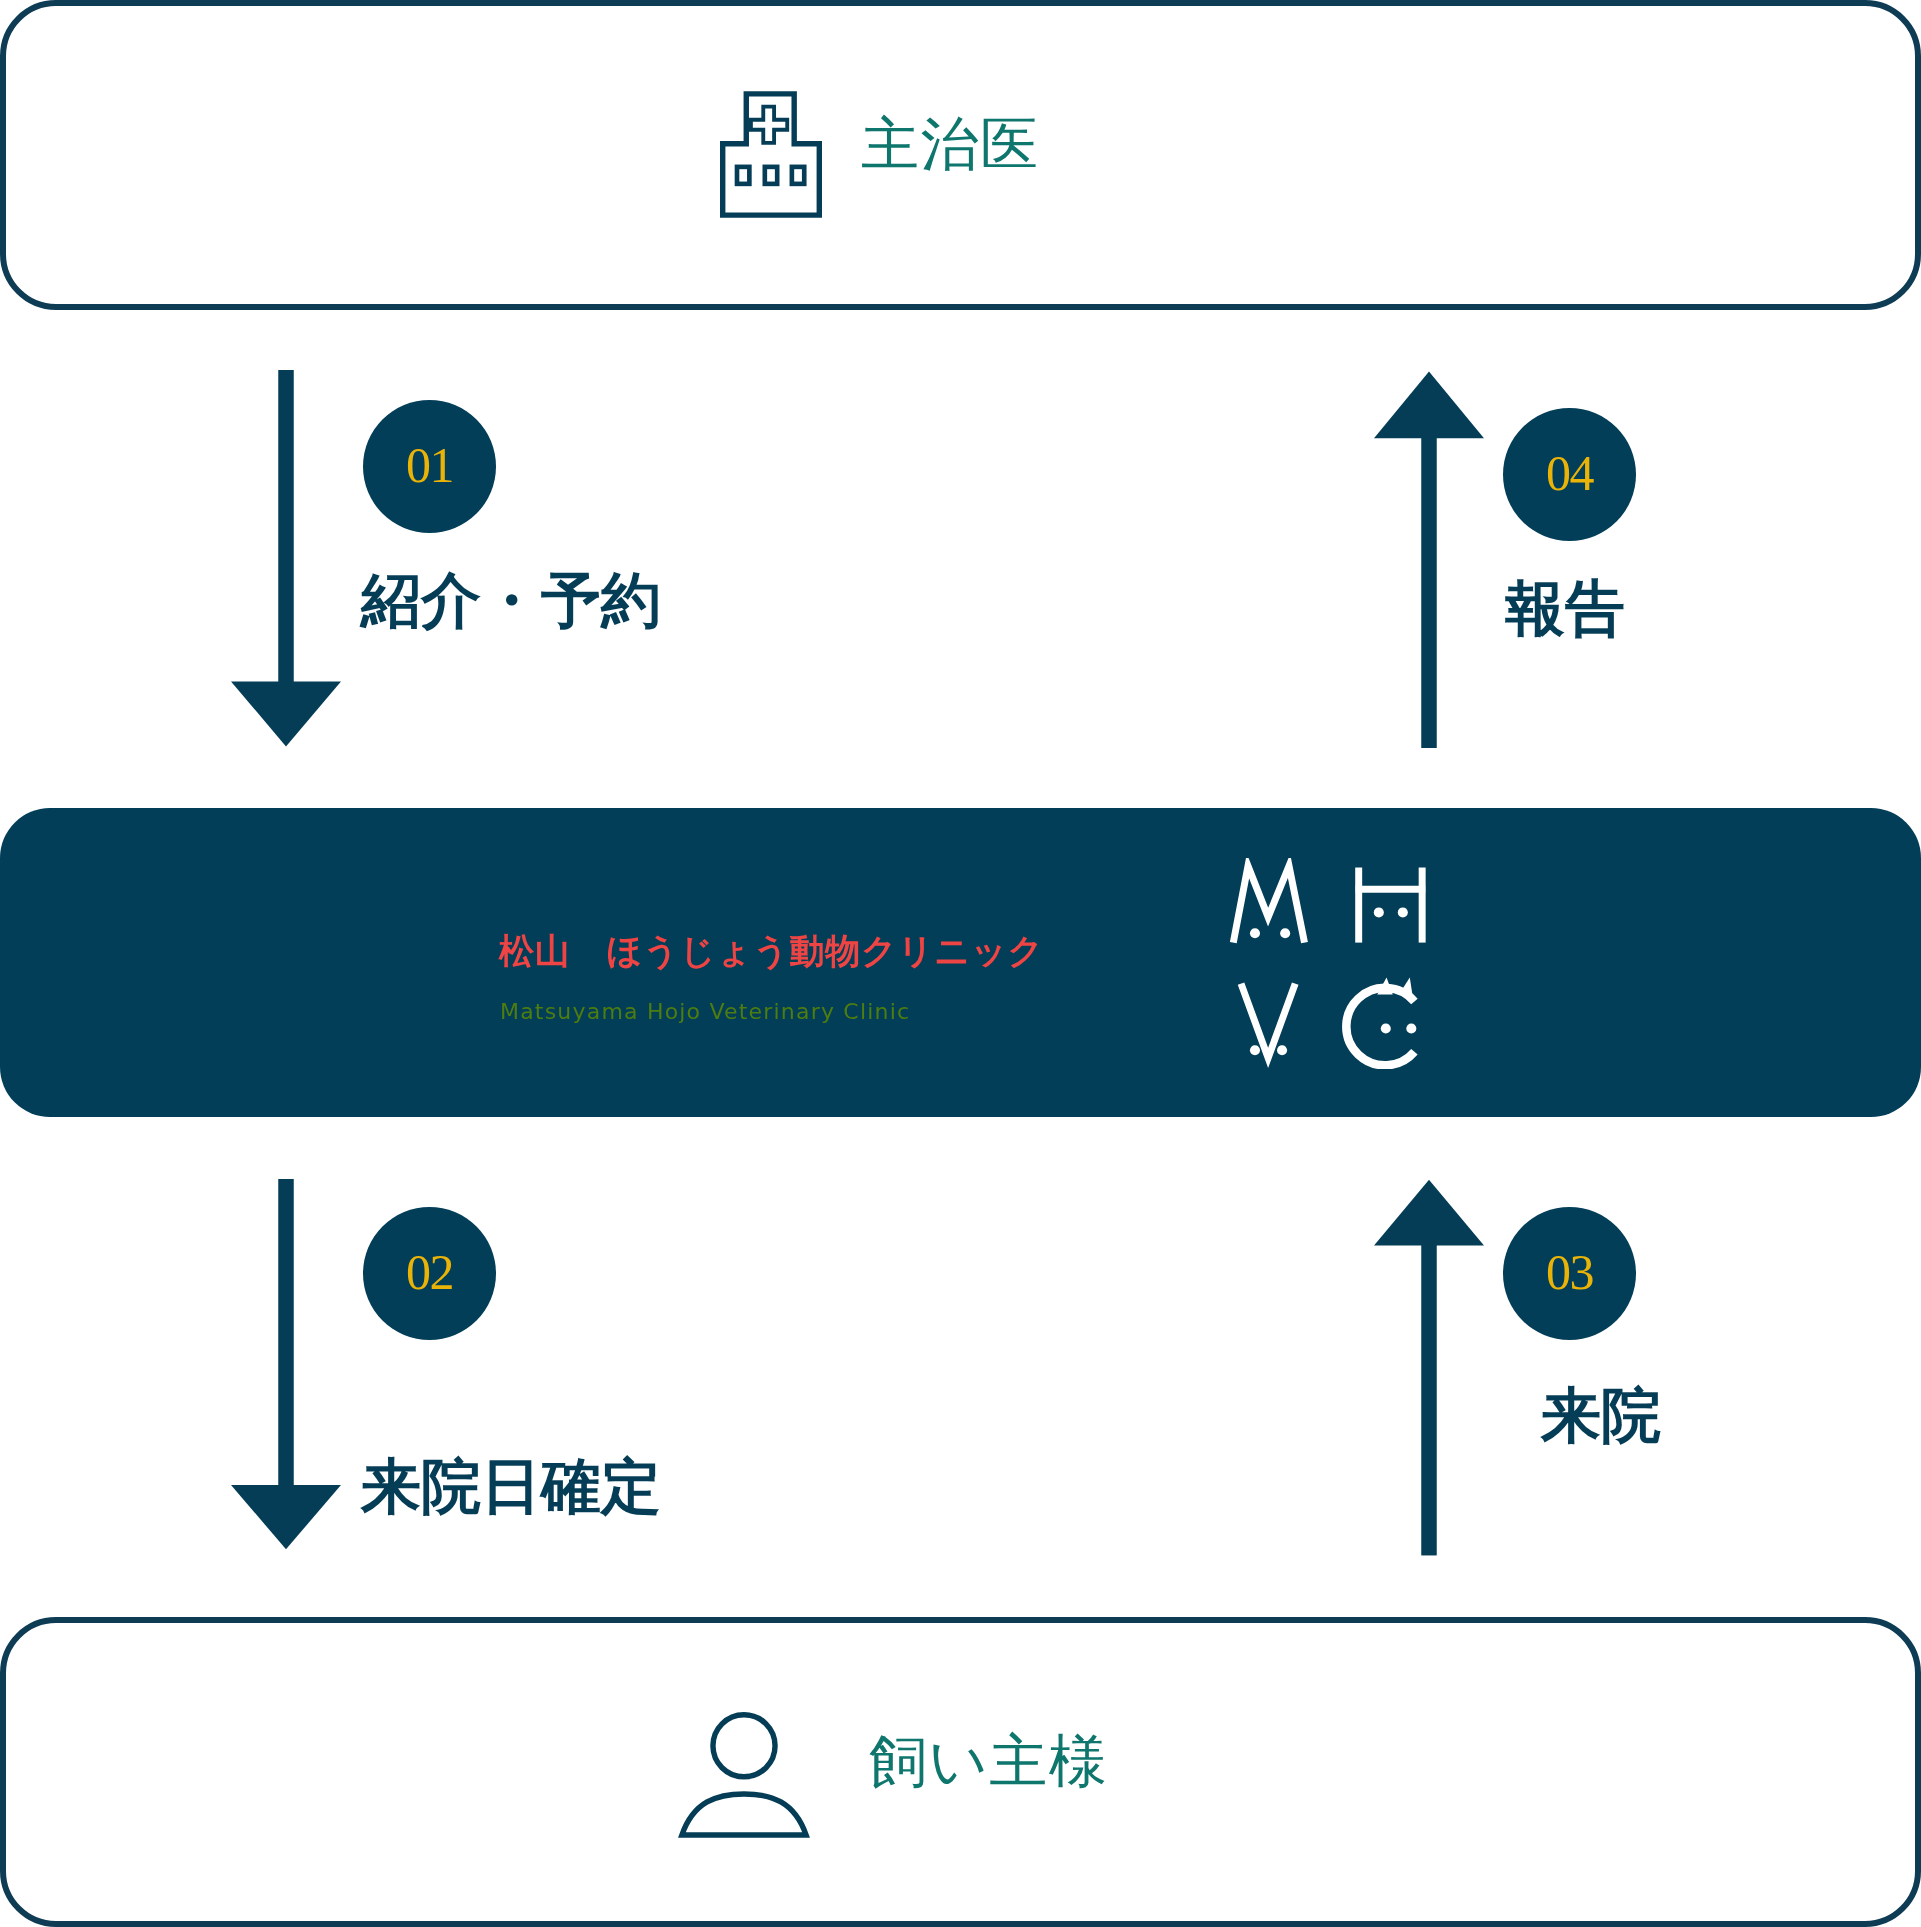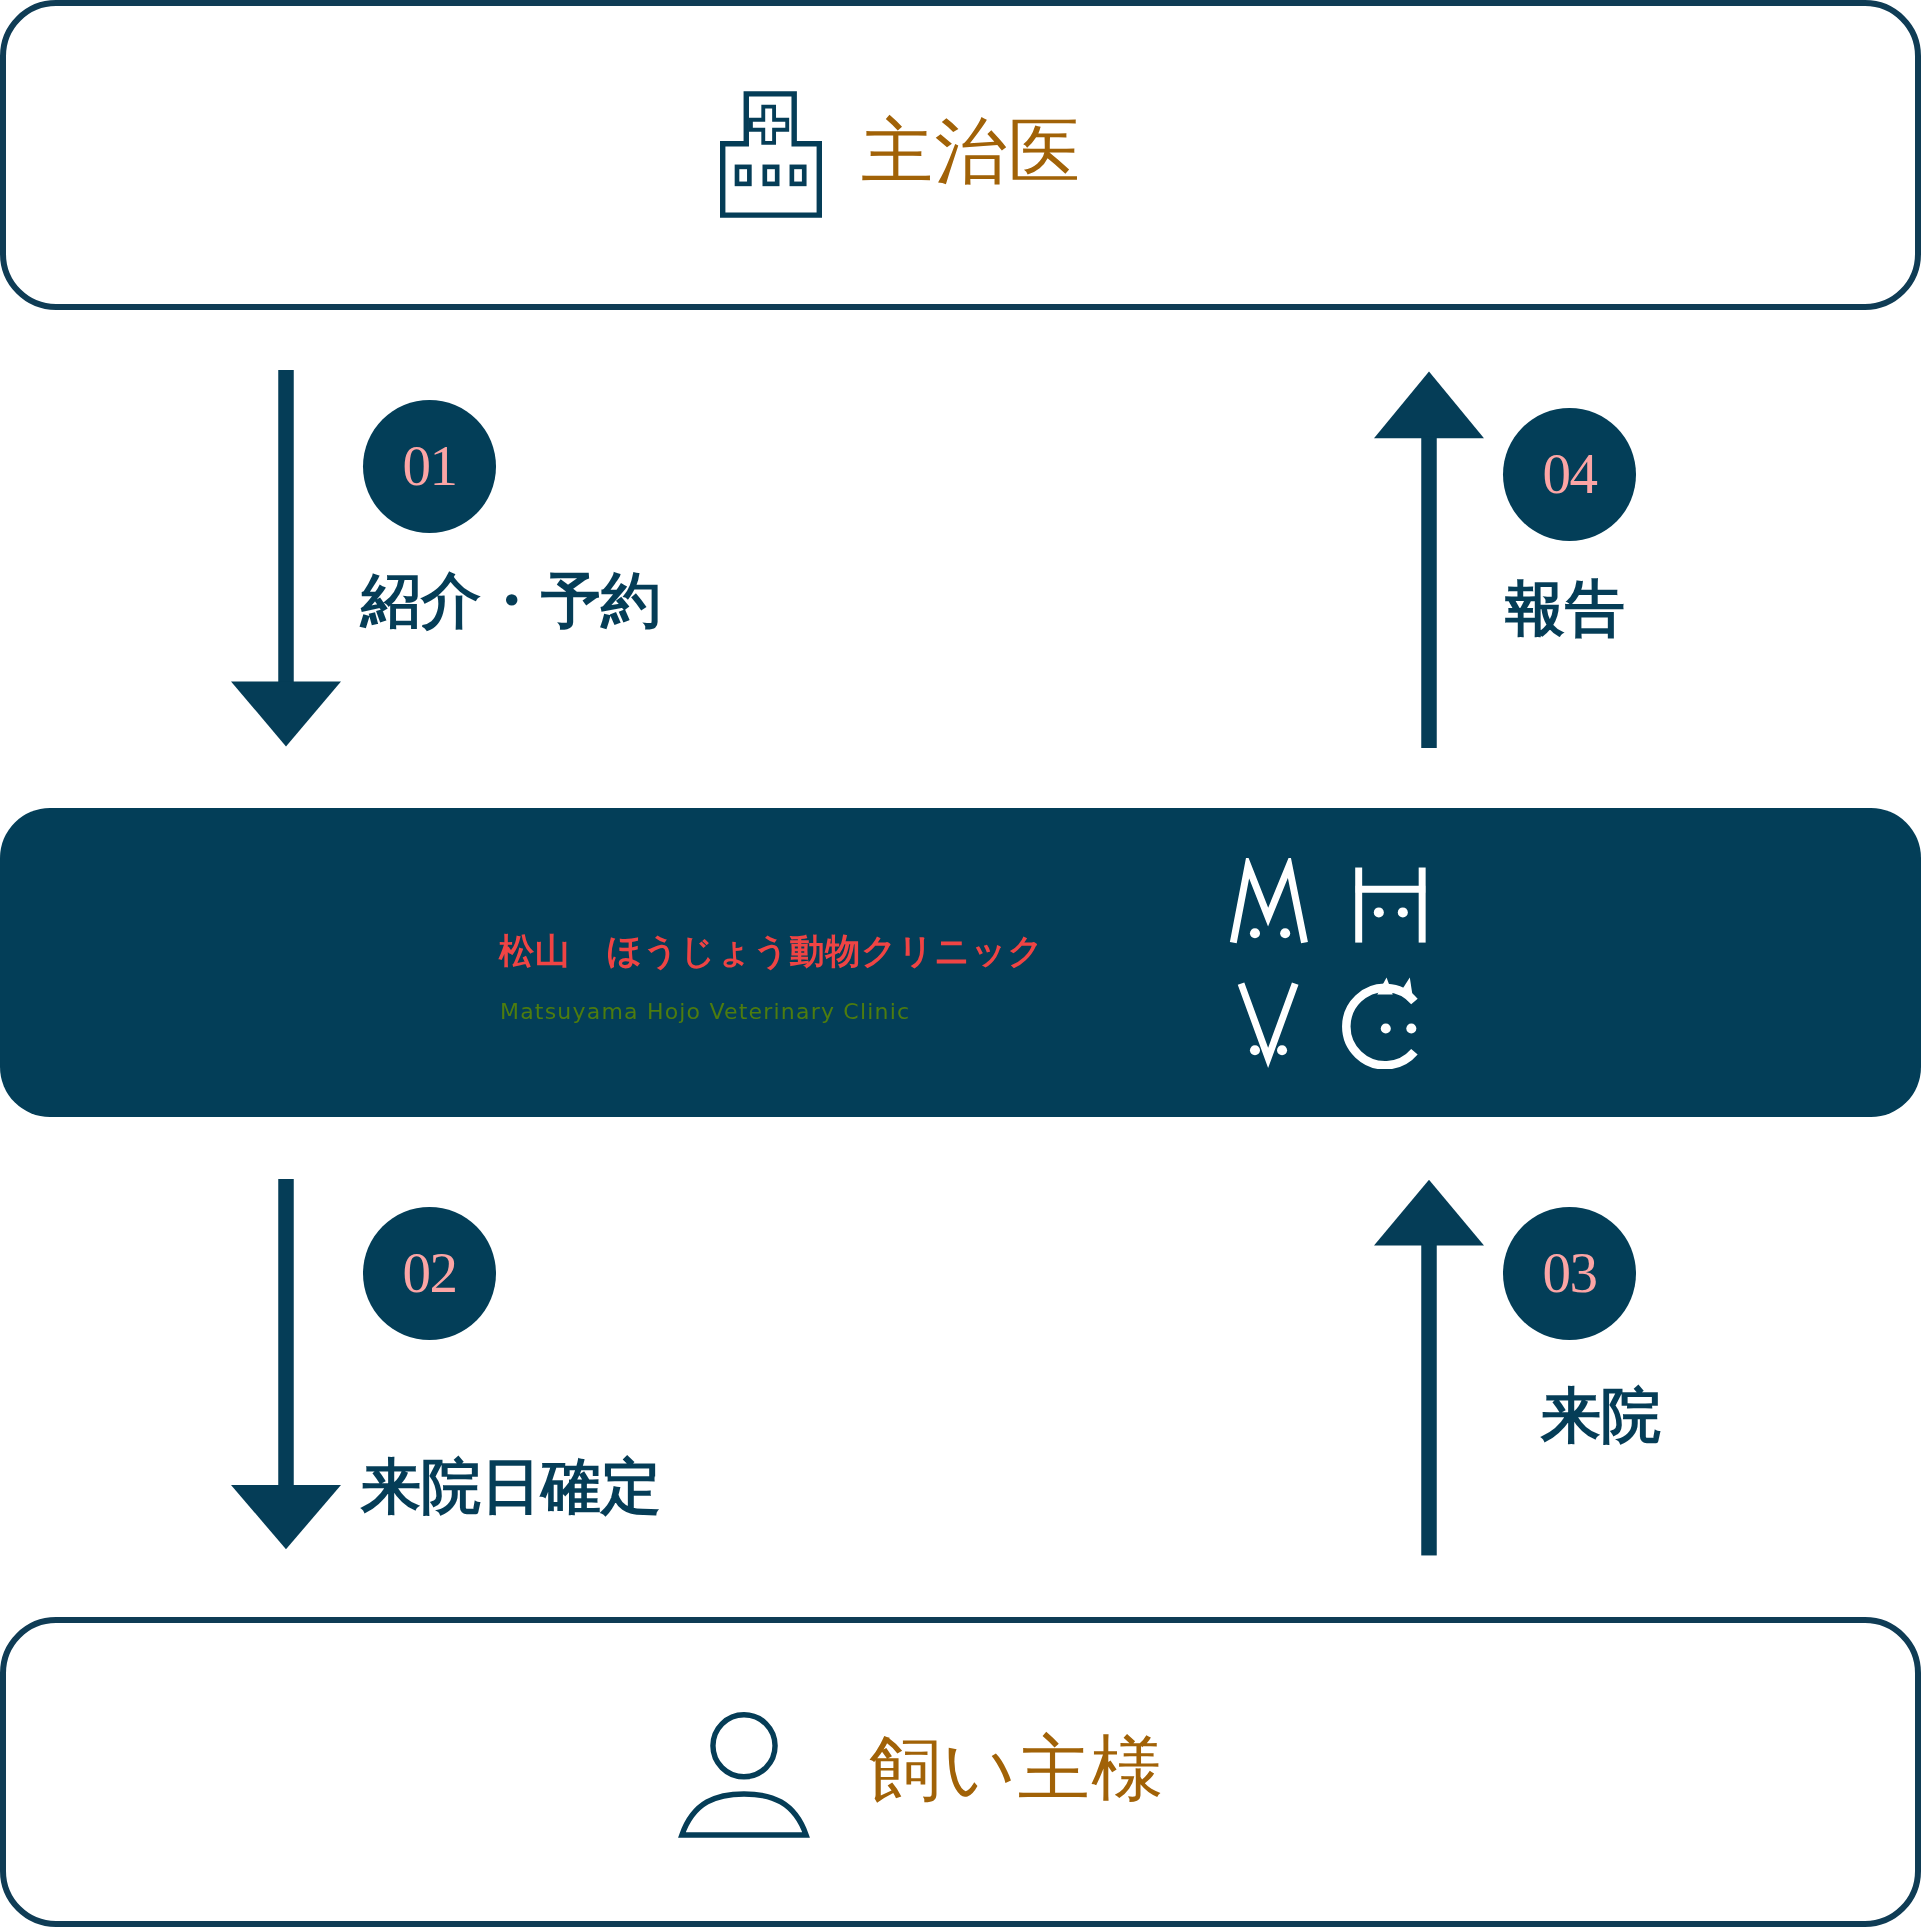--- a/index.html
+++ b/index.html
@@ -2,41 +2,41 @@
 <html style="font-size:12.4px"><head>
 <meta charset="utf-8">
 <style>
   html, body { margin: 0; padding: 0; background: #ffffff; }
   body { width: 1921px; height: 1928px; position: relative; overflow: hidden;
          font-family: "DejaVu Sans", sans-serif; color: #053d57; }
   .box { position: absolute; box-sizing: border-box; background: #fff;
          border: 6.2px solid #0f3c55; border-radius: 56px; }
   #box-top { left: 0; top: 0; width: 1921px; height: 310px; }
   #box-bottom { left: 0; top: 1617px; width: 1921px; height: 310px; }
-  .box-label { position: absolute; font-size: 72px; line-height: 1; color: #a16207;
+  .box-label { position: absolute; font-size: 58px; line-height: 1; color: #0f766e;
                white-space: nowrap; letter-spacing: 1.5px; }
   #top-label { left: 861px; top: 115px; }
   #bottom-label { left: 869px; top: 1732px; }
   .icon { position: absolute; }
   #hospital-icon { left: 720px; top: 91px; width: 102px; height: 127px; }
   #person-icon { left: 678px; top: 1710px; width: 132px; height: 129px; }
 
   .band { position: absolute; left: 0; top: 808px; width: 1921px; height: 309px;
           background: #033e58; border-radius: 50px; }
   .clinic-jp { position: absolute; left: 499px; top: 934px; font-size: 35px; color: #ef4444;
                font-weight: bold; white-space: nowrap; line-height: 1; letter-spacing: 0.8px; }
   .clinic-en { position: absolute; left: 500px; top: 1001px; font-size: 22px; color: #4d7c0f;
                white-space: nowrap; line-height: 1; letter-spacing: 1.2px; }
   #logo { position: absolute; left: 1224px; top: 858px; width: 209px; height: 211px; }
 
   .arrow { position: absolute; }
   .step-circle { position: absolute; width: 133px; height: 133px; border-radius: 50%;
-                 background: #033e58; color: #fca5a5; display: flex; align-items: center;
+                 background: #033e58; color: #eab308; display: flex; align-items: center;
                  justify-content: center; font-family: "Liberation Serif", "DejaVu Serif", serif;
-                 font-size: 57px; line-height: 1; }
+                 font-size: 50px; line-height: 1; }
   .step-circle span { position: relative; top: -1.5px; letter-spacing: -1.5px; }
   .step-label { position: absolute; font-size: 60px; font-weight: bold; color: #053d57;
                 line-height: 1; white-space: nowrap; }
 </style>
 </head>
 <body>
 
 <div id="box-top" class="box"></div>
 <svg id="hospital-icon" class="icon" viewBox="0 0 132 164" fill="none" stroke="#053d57" stroke-width="7">
   <path d="M3.5 160.5 V68 H34 V3.5 H96 V68 H128.5 V160.5 Z"></path>

